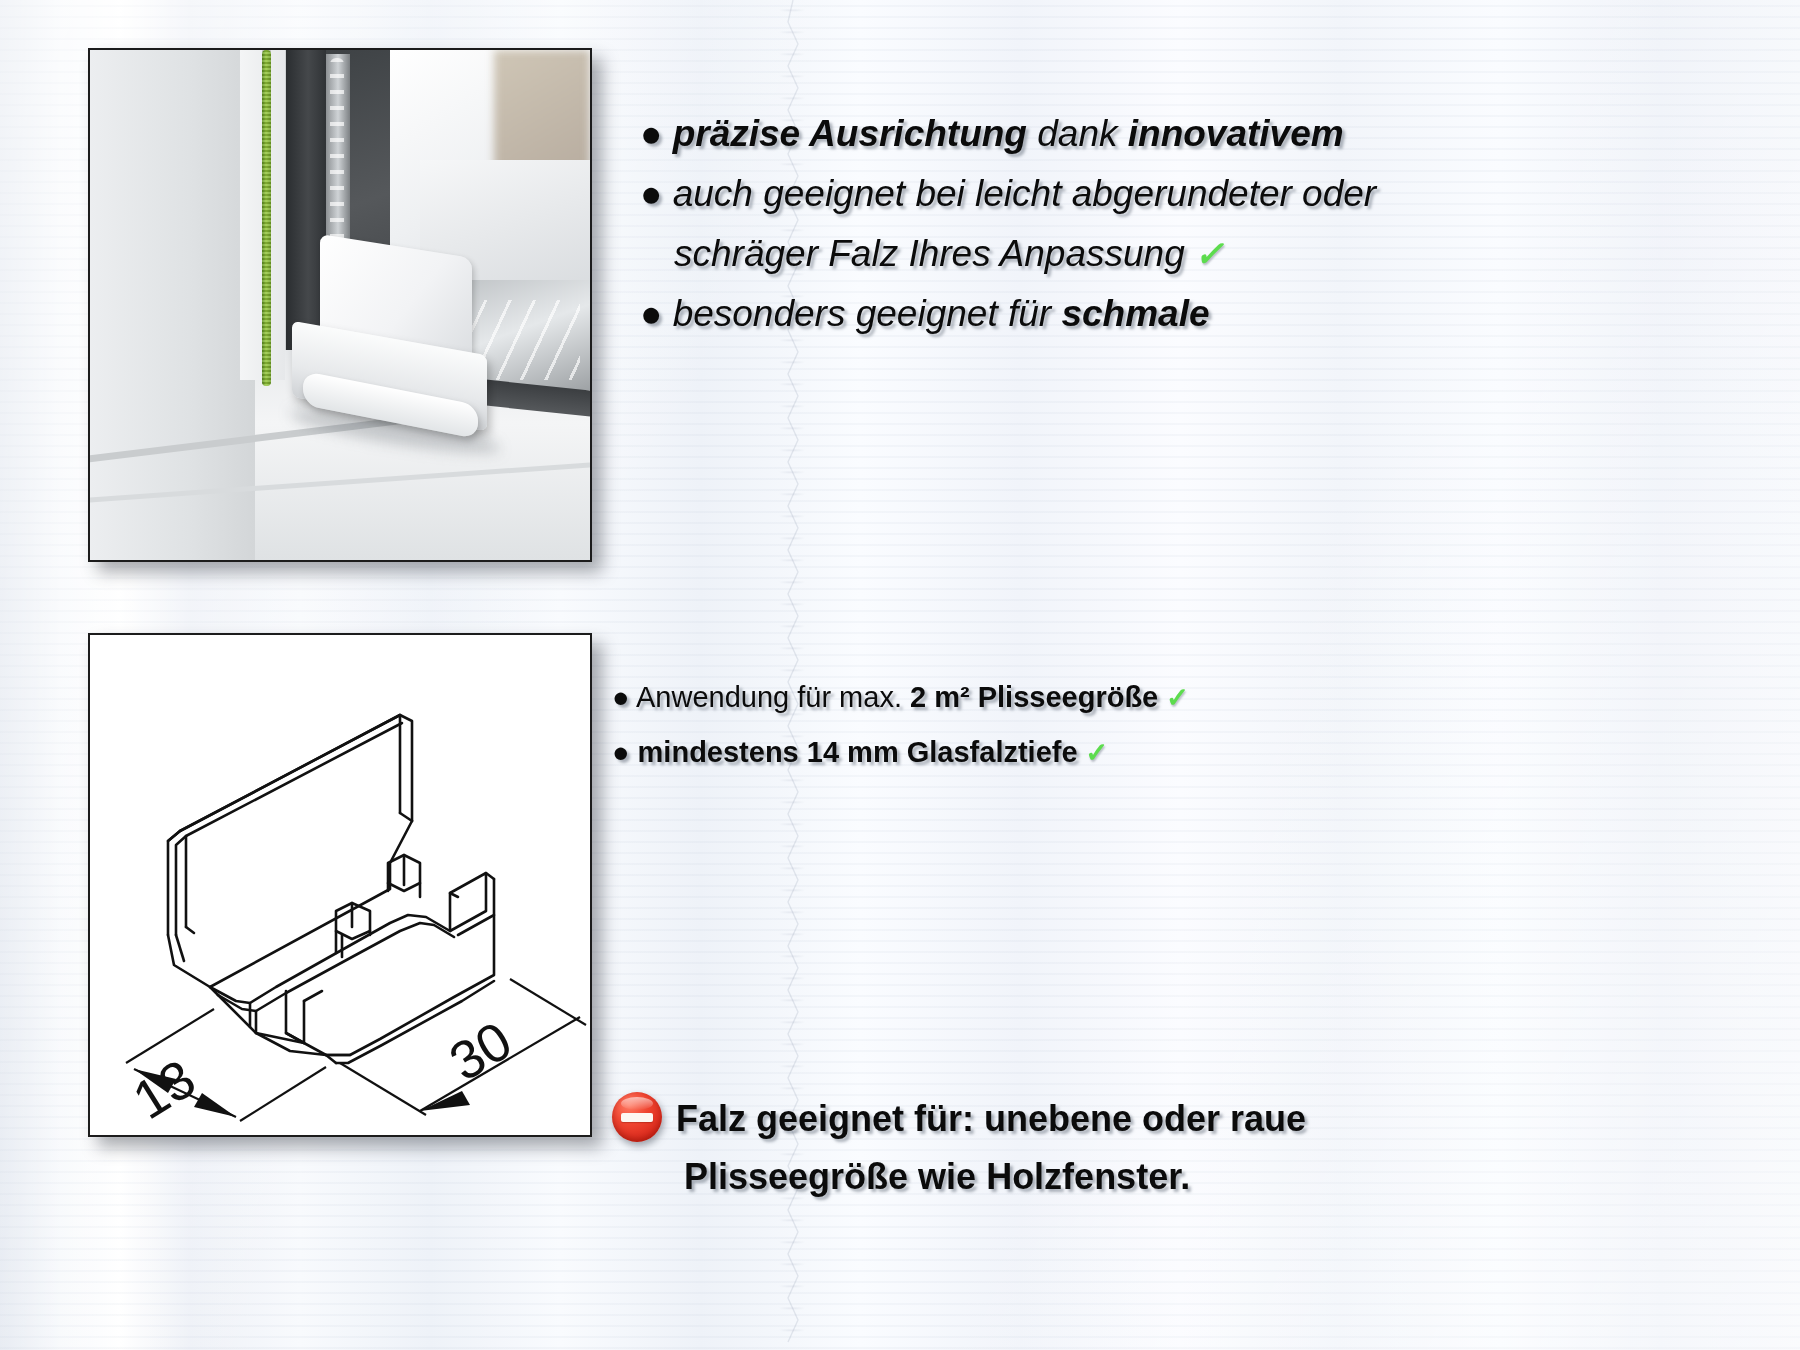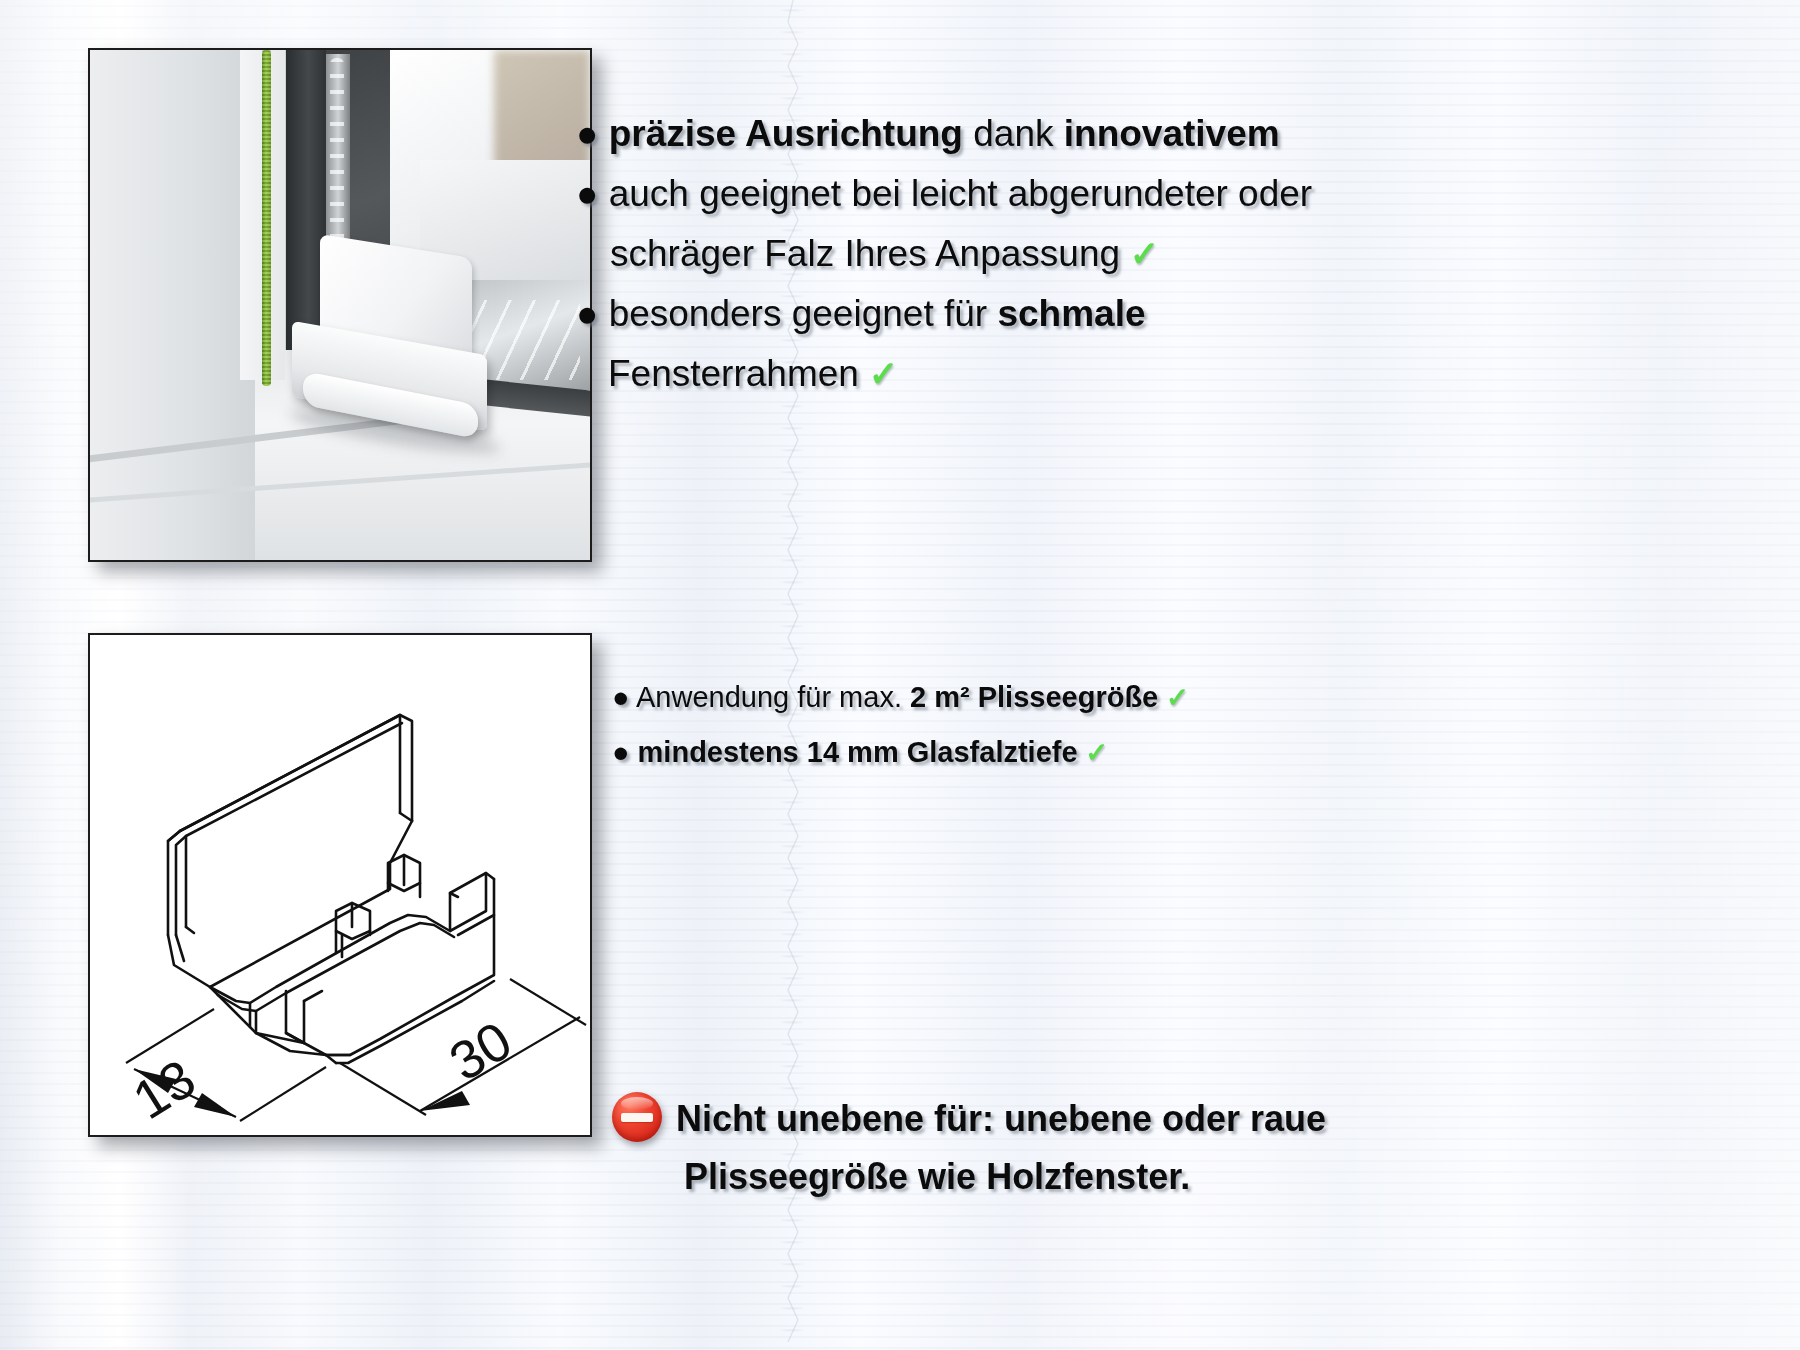--- a/index.html
+++ b/index.html
@@ -116,21 +116,21 @@
   .txtblock{position:absolute;color:#0b0b0b;}
   .txtblock .line{
     display:block;
     text-shadow:3px 3px 3px rgba(110,118,132,.55);
     white-space:nowrap;
   }
   .b{font-weight:bold;}
   .chk{color:#5ddc4e;font-weight:bold;font-size:.95em;
        text-shadow:1px 2px 2px rgba(110,118,132,.45);}
 
-  #block-top{left:576px;top:104px;font-size:37px;line-height:60px;}
+  #block-top{left:640px;top:104px;font-size:37px;line-height:60px;font-style:italic;}
   #block-top .l2{padding-left:34px;}
   #block-mid{left:612px;top:670px;font-size:29px;line-height:55px;}
   #block-warn{left:612px;top:1090px;font-size:36px;line-height:58px;font-weight:bold;}
   #block-warn .l2{padding-left:72px;}
 
   .noentry{
     display:inline-block;width:50px;height:50px;border-radius:50%;
     vertical-align:-11px;margin-right:14px;position:relative;
     background:radial-gradient(circle at 34% 26%, #ff7a63 0%, #ef4430 38%, #d9281b 78%, #b51f14 100%);
     box-shadow:2px 4px 7px rgba(90,96,110,.55), inset 0 -3px 6px rgba(120,10,0,.45);
@@ -250,26 +250,25 @@
   </div>
 
   <div class="txtblock" id="block-top">
     <span class="line"><span class="b">● </span><span class="b">präzise Ausrichtung</span><span> dank </span><span class="b">innovativem</span></span>
 
 
     <span class="line"><span>● </span><span>auch geeignet bei leicht abgerundeter oder</span></span>
     <span class="line l2"><span>schräger Falz Ihres Anpassung</span><span class="chk"> ✓</span></span>
 
     <span class="line"><span>● </span><span>besonders geeignet für </span><span class="b">schmale</span></span>
-    <span class="line" style="padding-left:32px;"><span>Fensterrahmen</span><span class="chk"> ✓</span></span>
   </div>
 
   <div class="txtblock" id="block-mid">
     <span class="line"><span>● Anwendung für max. </span><span class="b">2 m² Plisseegröße</span><span class="chk"> ✓</span></span>
     <span class="line"><span class="b">● mindestens 14 mm Glasfalztiefe</span><span class="chk"> ✓</span></span>
   </div>
 
   <div class="txtblock" id="block-warn">
-    <span class="line"><span class="noentry"></span><span>Nicht unebene für: unebene oder raue</span></span>
+    <span class="line"><span class="noentry"></span><span>Falz geeignet für: unebene oder raue</span></span>
     <span class="line l2"><span>Plisseegröße wie Holzfenster.</span></span>
   </div>
 
 </div>
 
 </body></html>

